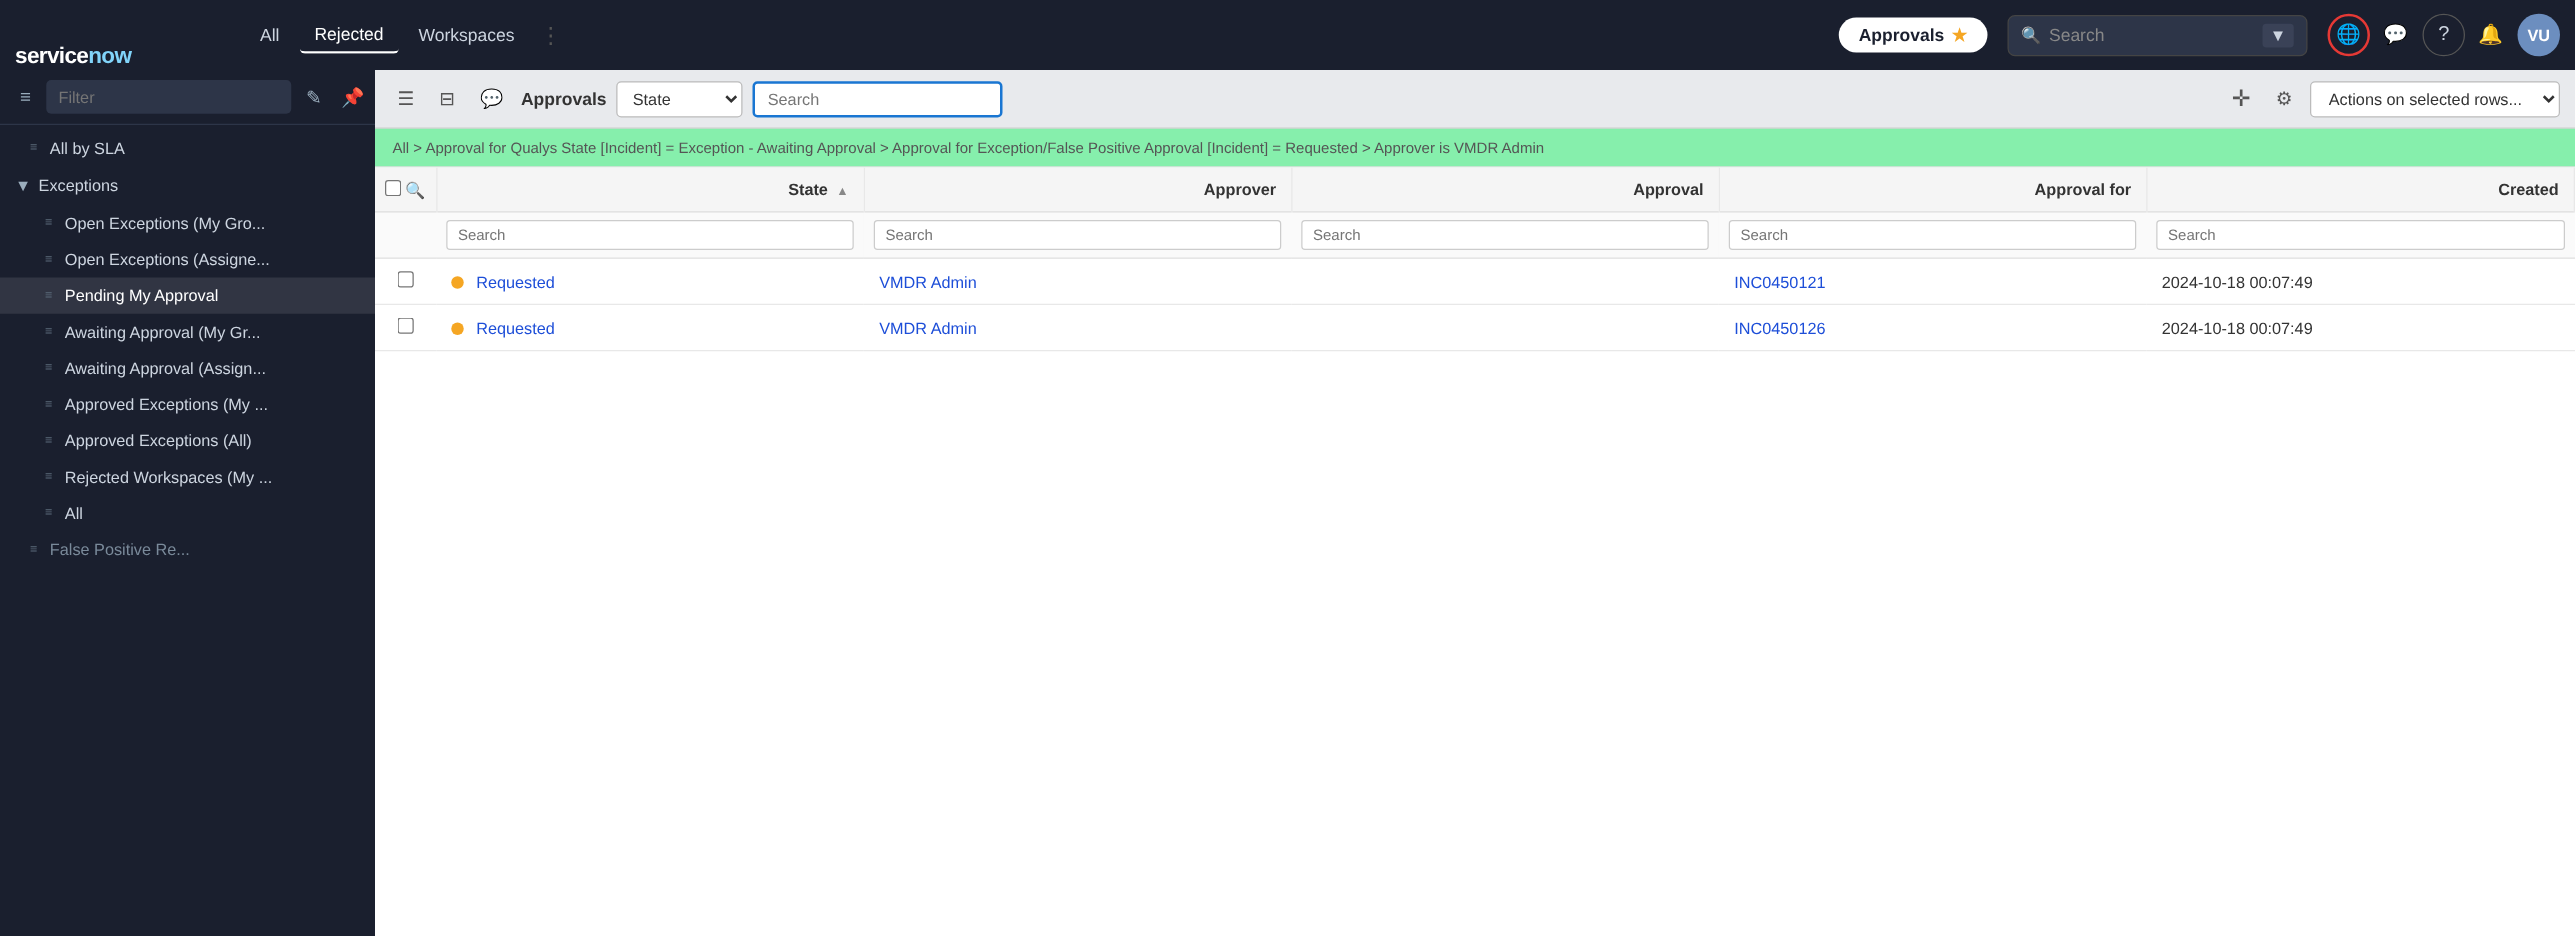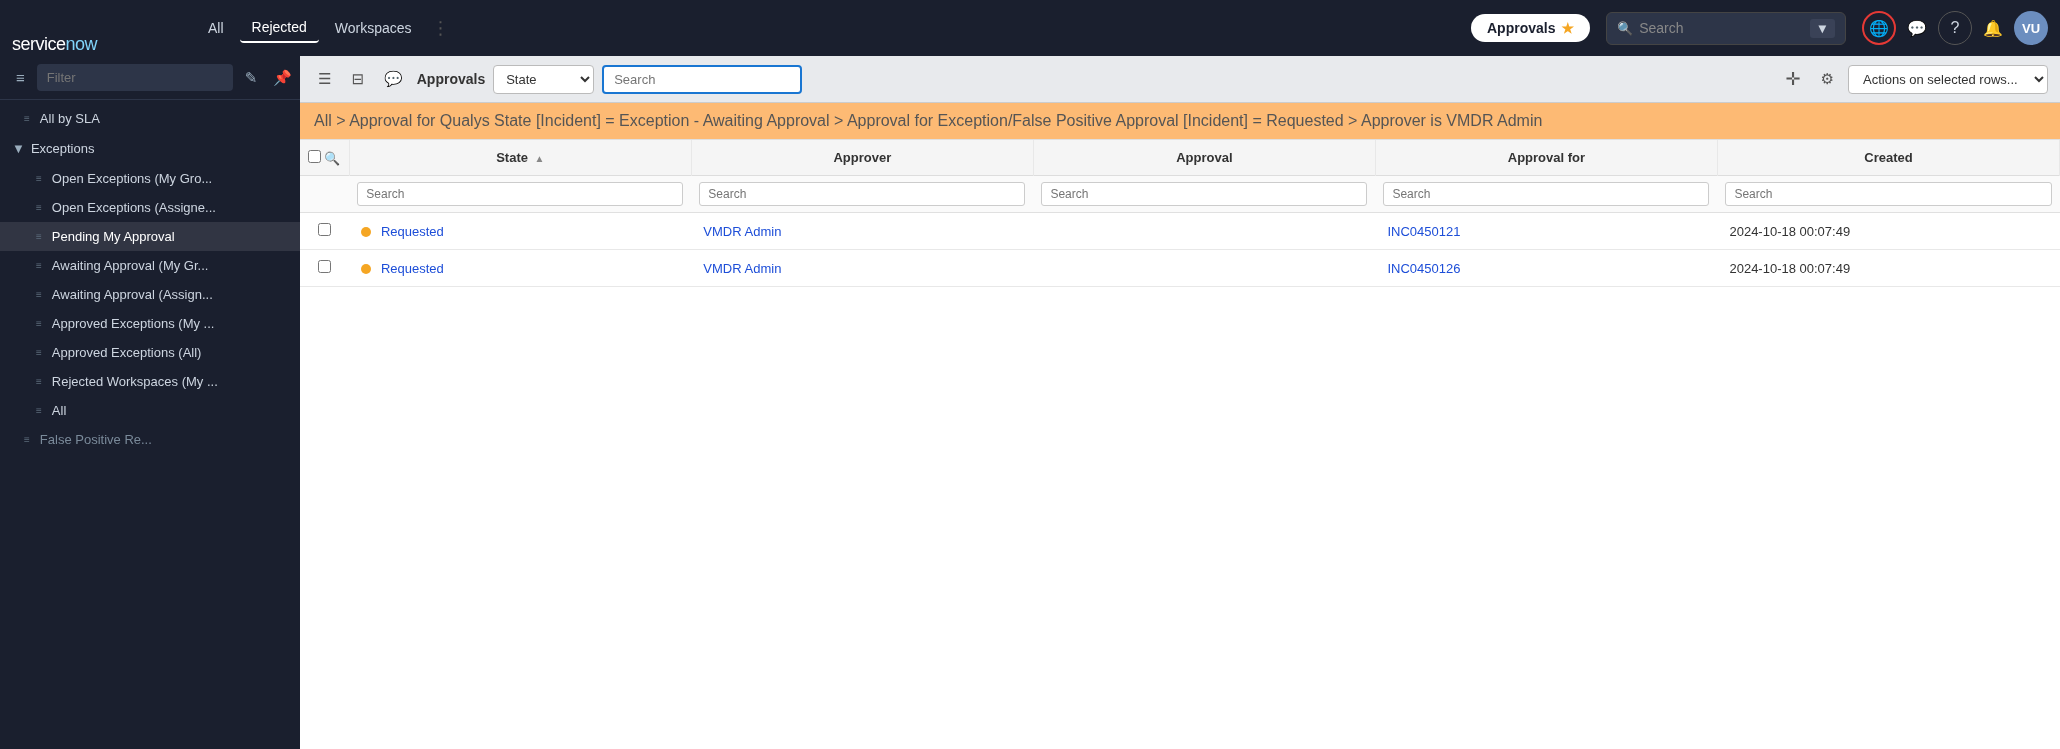--- a/index.html
+++ b/index.html
@@ -16,21 +16,21 @@
     }
     .logo-area {
       display: flex;
       align-items: center;
       margin-right: 16px;
       min-width: 160px;
     }
     .logo-text {
       color: white;
       font-size: 18px;
-      font-weight: 400;
+      font-weight: 700;
       letter-spacing: -0.5px;
       margin-top: 32px;
     }
     .logo-text span { color: #81d4fa; }
     .nav-links {
       display: flex;
       align-items: center;
       gap: 4px;
       flex: 1;
     }
@@ -245,23 +245,23 @@
       font-size: 13px;
       background: white;
       color: #333;
       cursor: pointer;
       min-width: 200px;
     }
 
     
     .breadcrumb {
       padding: 6px 14px;
-      font-size: 16px;
+      font-size: 12px;
       color: #555;
-      background: #fdba74;
+      background: #86efac;
       border-bottom: 1px solid #e0e0e0;
       line-height: 1.5;
     }
 
     
     .table-container {
       flex: 1;
       overflow-y: auto;
       background: white;
     }
@@ -269,21 +269,21 @@
       width: 100%;
       border-collapse: collapse;
       font-size: 13px;
     }
     thead tr {
       background: #f5f5f5;
       border-bottom: 1px solid #ddd;
     }
     thead th {
       padding: 10px 12px;
-      text-align: center;
+      text-align: right;
       font-weight: 600;
       color: #333;
       white-space: nowrap;
       border-right: 1px solid #e8e8e8;
     }
     thead th:first-child { width: 32px; text-align: center; padding: 8px; }
     thead th .sort-icon { color: #888; font-size: 10px; margin-left: 3px; }
     .search-row td {
       padding: 6px 8px;
       border-bottom: 1px solid #e0e0e0;

